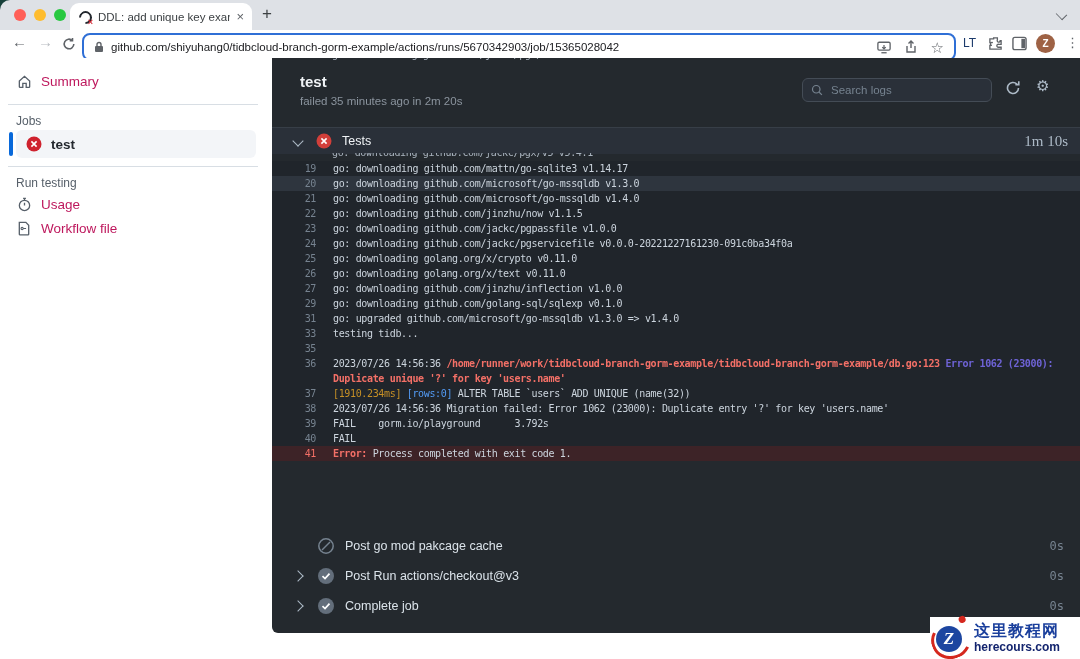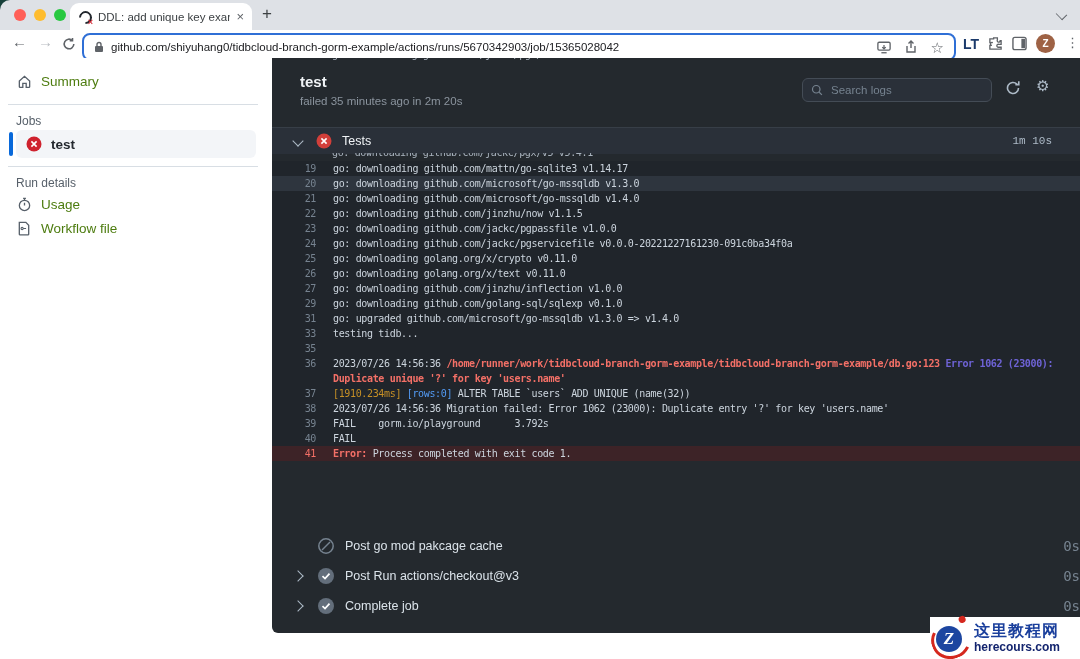--- a/index.html
+++ b/index.html
@@ -22,28 +22,28 @@
   .win-chev{position:absolute;right:14px;top:10px;width:8px;height:8px;border-right:1.6px solid #5f6368;border-bottom:1.6px solid #5f6368;transform:rotate(45deg) scale(1,.8);}
   .urlbar{position:absolute;left:0;top:30px;width:1080px;height:28px;background:#fff;}
   .navic{position:absolute;top:3px;font-size:15px;color:#5f6368;}
   .navic.fwd{color:#b8bcc1;}
   .reload{position:absolute;top:7px;}
   .urlfield{position:absolute;left:82px;top:3px;width:874px;height:19px;border:2px solid #2f6fd6;border-radius:8px;
             display:flex;align-items:center;padding:12px 10px;box-sizing:border-box;background:#fff;}
   .lock{margin-right:7px;flex:0 0 auto;}
   .url-text{font-size:11.5px;color:#202124;white-space:nowrap;overflow:hidden;flex:1;}
   .pill-ic{margin-left:14px;flex:0 0 auto;color:#5f6368;font-size:13px;line-height:1;}
-  .ext-lt{position:absolute;left:963px;top:6px;font-size:14px;font-weight:bold;color:#1b3a6b;border-bottom:2px solid #4f9bd8;padding-bottom:9px;}
+  .ext-lt{position:absolute;left:963px;top:6px;font-size:12px;font-weight:normal;color:#1b3a6b;border-bottom:2px solid #4f9bd8;padding-bottom:9px;}
   .ext-ic{position:absolute;top:6px;color:#5f6368;}
   .avatar{position:absolute;left:1036px;top:4px;width:19px;height:19px;border-radius:50%;background:#9e6245;color:#fff;
           font-size:10px;font-weight:bold;display:flex;align-items:center;justify-content:center;}
   .dots{position:absolute;left:1066px;top:5px;font-size:13px;color:#5f6368;}
   
   .sidebar{position:absolute;left:0;top:58px;width:272px;height:601px;background:#fff;}
-  .sb-item{position:absolute;left:16px;display:flex;align-items:center;gap:9px;font-size:13.5px;color:#4d7c0f;}
+  .sb-item{position:absolute;left:16px;display:flex;align-items:center;gap:9px;font-size:13.5px;color:#be185d;}
   .sb-item .ic{display:flex;width:16px;justify-content:center;color:#57606a;}
   .sb-label-sec{position:absolute;left:16px;font-size:12px;color:#57606a;}
   .sb-div{position:absolute;left:8px;width:250px;border-top:1px solid #d8dee4;}
   .sb-sel{position:absolute;left:16px;top:72px;width:240px;height:28px;background:#f3f5f8;border-radius:6px;
           display:flex;align-items:center;gap:9px;padding-left:10px;box-sizing:border-box;font-size:13.5px;font-weight:bold;color:#24292f;}
   .sel-bar{position:absolute;left:9px;top:74px;width:4px;height:24px;background:#0969da;border-radius:2px;}
   
   .panel{position:absolute;left:272px;top:58px;width:808px;height:575px;background:#24292e;border-radius:0 0 6px 6px;}
   .sliver{overflow:hidden;position:absolute;left:60px;width:700px;color:#aab4bf;
           font-family:"DejaVu Sans Mono",monospace;font-size:10px;letter-spacing:-0.35px;}
@@ -58,39 +58,39 @@
   .searchbox input::placeholder{color:#768390;}
   .hdr-ic{position:absolute;top:22px;color:#adbac7;}
   .tests-row{position:absolute;left:0;top:69px;width:808px;height:26px;background:#2a3039;border-top:1px solid #373e47;
              display:flex;align-items:center;}
   .chev{width:7px;height:7px;border-right:1.6px solid #adbac7;border-bottom:1.6px solid #adbac7;display:inline-block;}
   .chev.down{transform:rotate(45deg);}
   .chev.right{transform:rotate(-45deg);}
   .tests-row .chev{margin-left:22px;}
   .tests-row .xc{margin-left:14px;}
   .tests-label{margin-left:10px;font-size:12.5px;color:#f0f3f6;}
-  .tests-dur{margin-left:auto;margin-right:28px;font-family:Liberation Mono, monospace;font-size:11px;color:#adbac7;}
+  .tests-dur{margin-left:auto;margin-right:12px;font-family:Liberation Serif, serif;font-size:15px;color:#adbac7;}
   .sliver-mid{top:95px;height:8px;}
   .sliver-mid span{display:block;transform:translateY(-6px);}
   .log{position:absolute;left:0;top:103px;width:875px;background:#20252b;}
   .log-row{display:flex;min-height:15px;line-height:15px;font-family:"DejaVu Sans Mono",monospace;
            font-size:10px;letter-spacing:-0.35px;}
   .log-row.hl{background:#2e353e;}
   .log-row.err{background:#3d2327;}
   .ln{flex:0 0 44px;text-align:right;color:#768390;}
   .err .ln{color:#f47067;}
   .lc{margin-left:17px;color:#ccd5de;white-space:pre-wrap;flex:1;padding-right:10px;}
   .seg-red{color:#f47067;} .seg-purple{color:#6e63d6;} .seg-yellow{color:#c69026;} .seg-blue{color:#539bf5;}
   .seg-b{font-weight:bold;}
   .steps{position:absolute;left:0;top:473px;width:808px;}
   .step-row{height:30px;display:flex;align-items:center;}
   .step-chev{width:24px;margin-left:22px;display:flex;}
   .step-ic{margin-right:11px;display:flex;}
   .step-label{font-size:12.5px;color:#dbe3ea;}
-  .step-dur{margin-left:auto;font-family:"DejaVu Sans Mono",monospace;font-size:14px;color:#768390;}
+  .step-dur{margin-left:auto;margin-right:16px;font-family:"DejaVu Sans Mono",monospace;font-size:12px;color:#768390;}
   
   .watermark{position:absolute;left:930px;top:617px;width:150px;height:42px;background:#fff;display:flex;align-items:center;z-index:5;}
   .wm-logo{position:relative;width:40px;height:40px;flex:0 0 40px;}
   .wm-arc{position:absolute;left:1px;top:3px;width:34px;height:32px;border:3px solid transparent;border-left-color:#d5281e;border-bottom-color:#d5281e;border-radius:50%;transform:rotate(-20deg);}
   .wm-arc:after{content:"";position:absolute;right:-4px;top:-3px;width:7px;height:7px;background:#d5281e;border-radius:50%;}
   .wm-circle{position:absolute;left:6px;top:8px;width:26px;height:26px;border-radius:50%;background:#1d46a0;color:#fff;
              display:flex;align-items:center;justify-content:center;font-family:"Liberation Serif",serif;
              font-style:italic;font-weight:bold;font-size:17px;}
   .wm-text{display:flex;flex-direction:column;margin-left:4px;}
   .wm-t1{font-size:16px;font-weight:bold;color:#1a3f9c;letter-spacing:1px;line-height:18px;}
@@ -184,21 +184,21 @@
     <div class="sb-sel">
       <span class="ic">
         <svg width="16" height="16" viewBox="0 0 16 16">
             <circle cx="8" cy="8" r="7.5" fill="#cf222e"></circle>
             <path d="M5.4 5.4l5.2 5.2M10.6 5.4 5.4 10.6" stroke="#fff" stroke-width="1.6"></path>
           </svg>
       </span>
       <span>test</span>
     </div>
     <div class="sb-div" style="top:108px"></div>
-    <div class="sb-label-sec" style="top:118px">Run details</div>
+    <div class="sb-label-sec" style="top:118px">Run testing</div>
     <div class="sb-item" style="top:139px">
       <span class="ic">
         <svg width="15" height="15" viewBox="0 0 16 16">
             <circle cx="8" cy="9" r="5.5" fill="none" stroke="#57606a" stroke-width="1.4"></circle>
             <path d="M8 9V6M6.5 1.5h3M8 1.5v2" stroke="#57606a" stroke-width="1.4"></path>
           </svg>
       </span>
       <span>Usage</span>
     </div>
     <div class="sb-item" style="top:163px">

